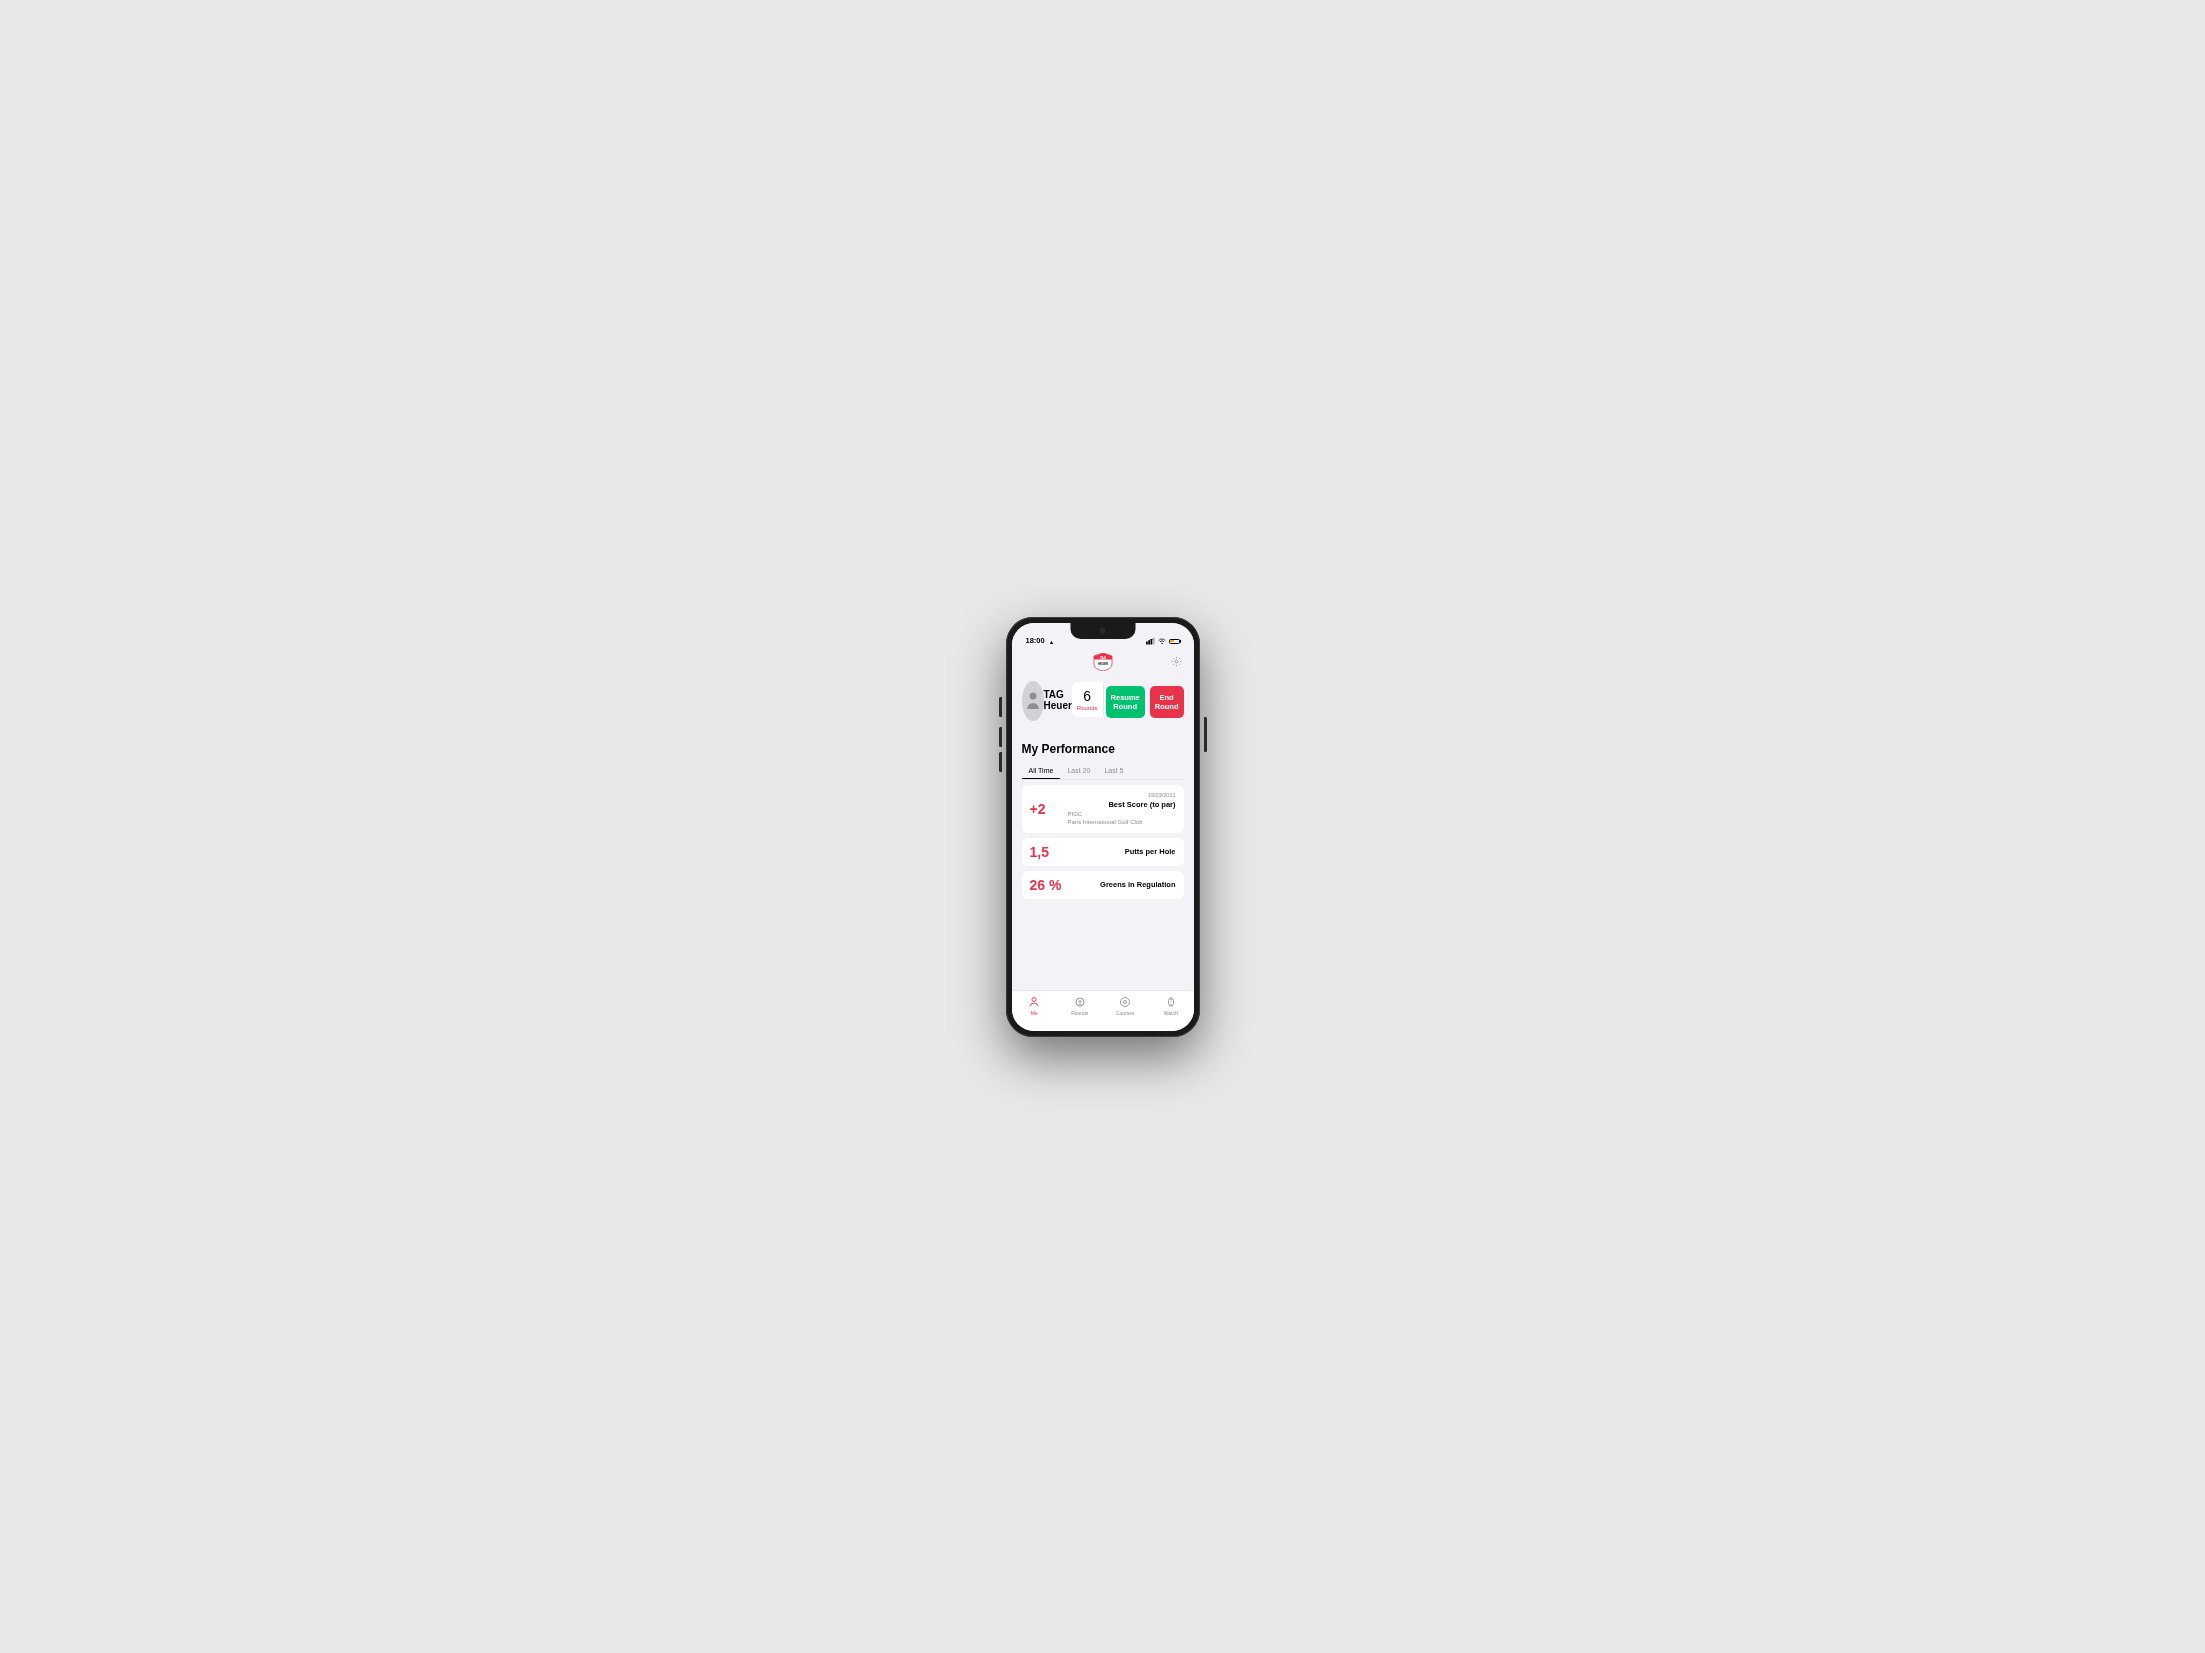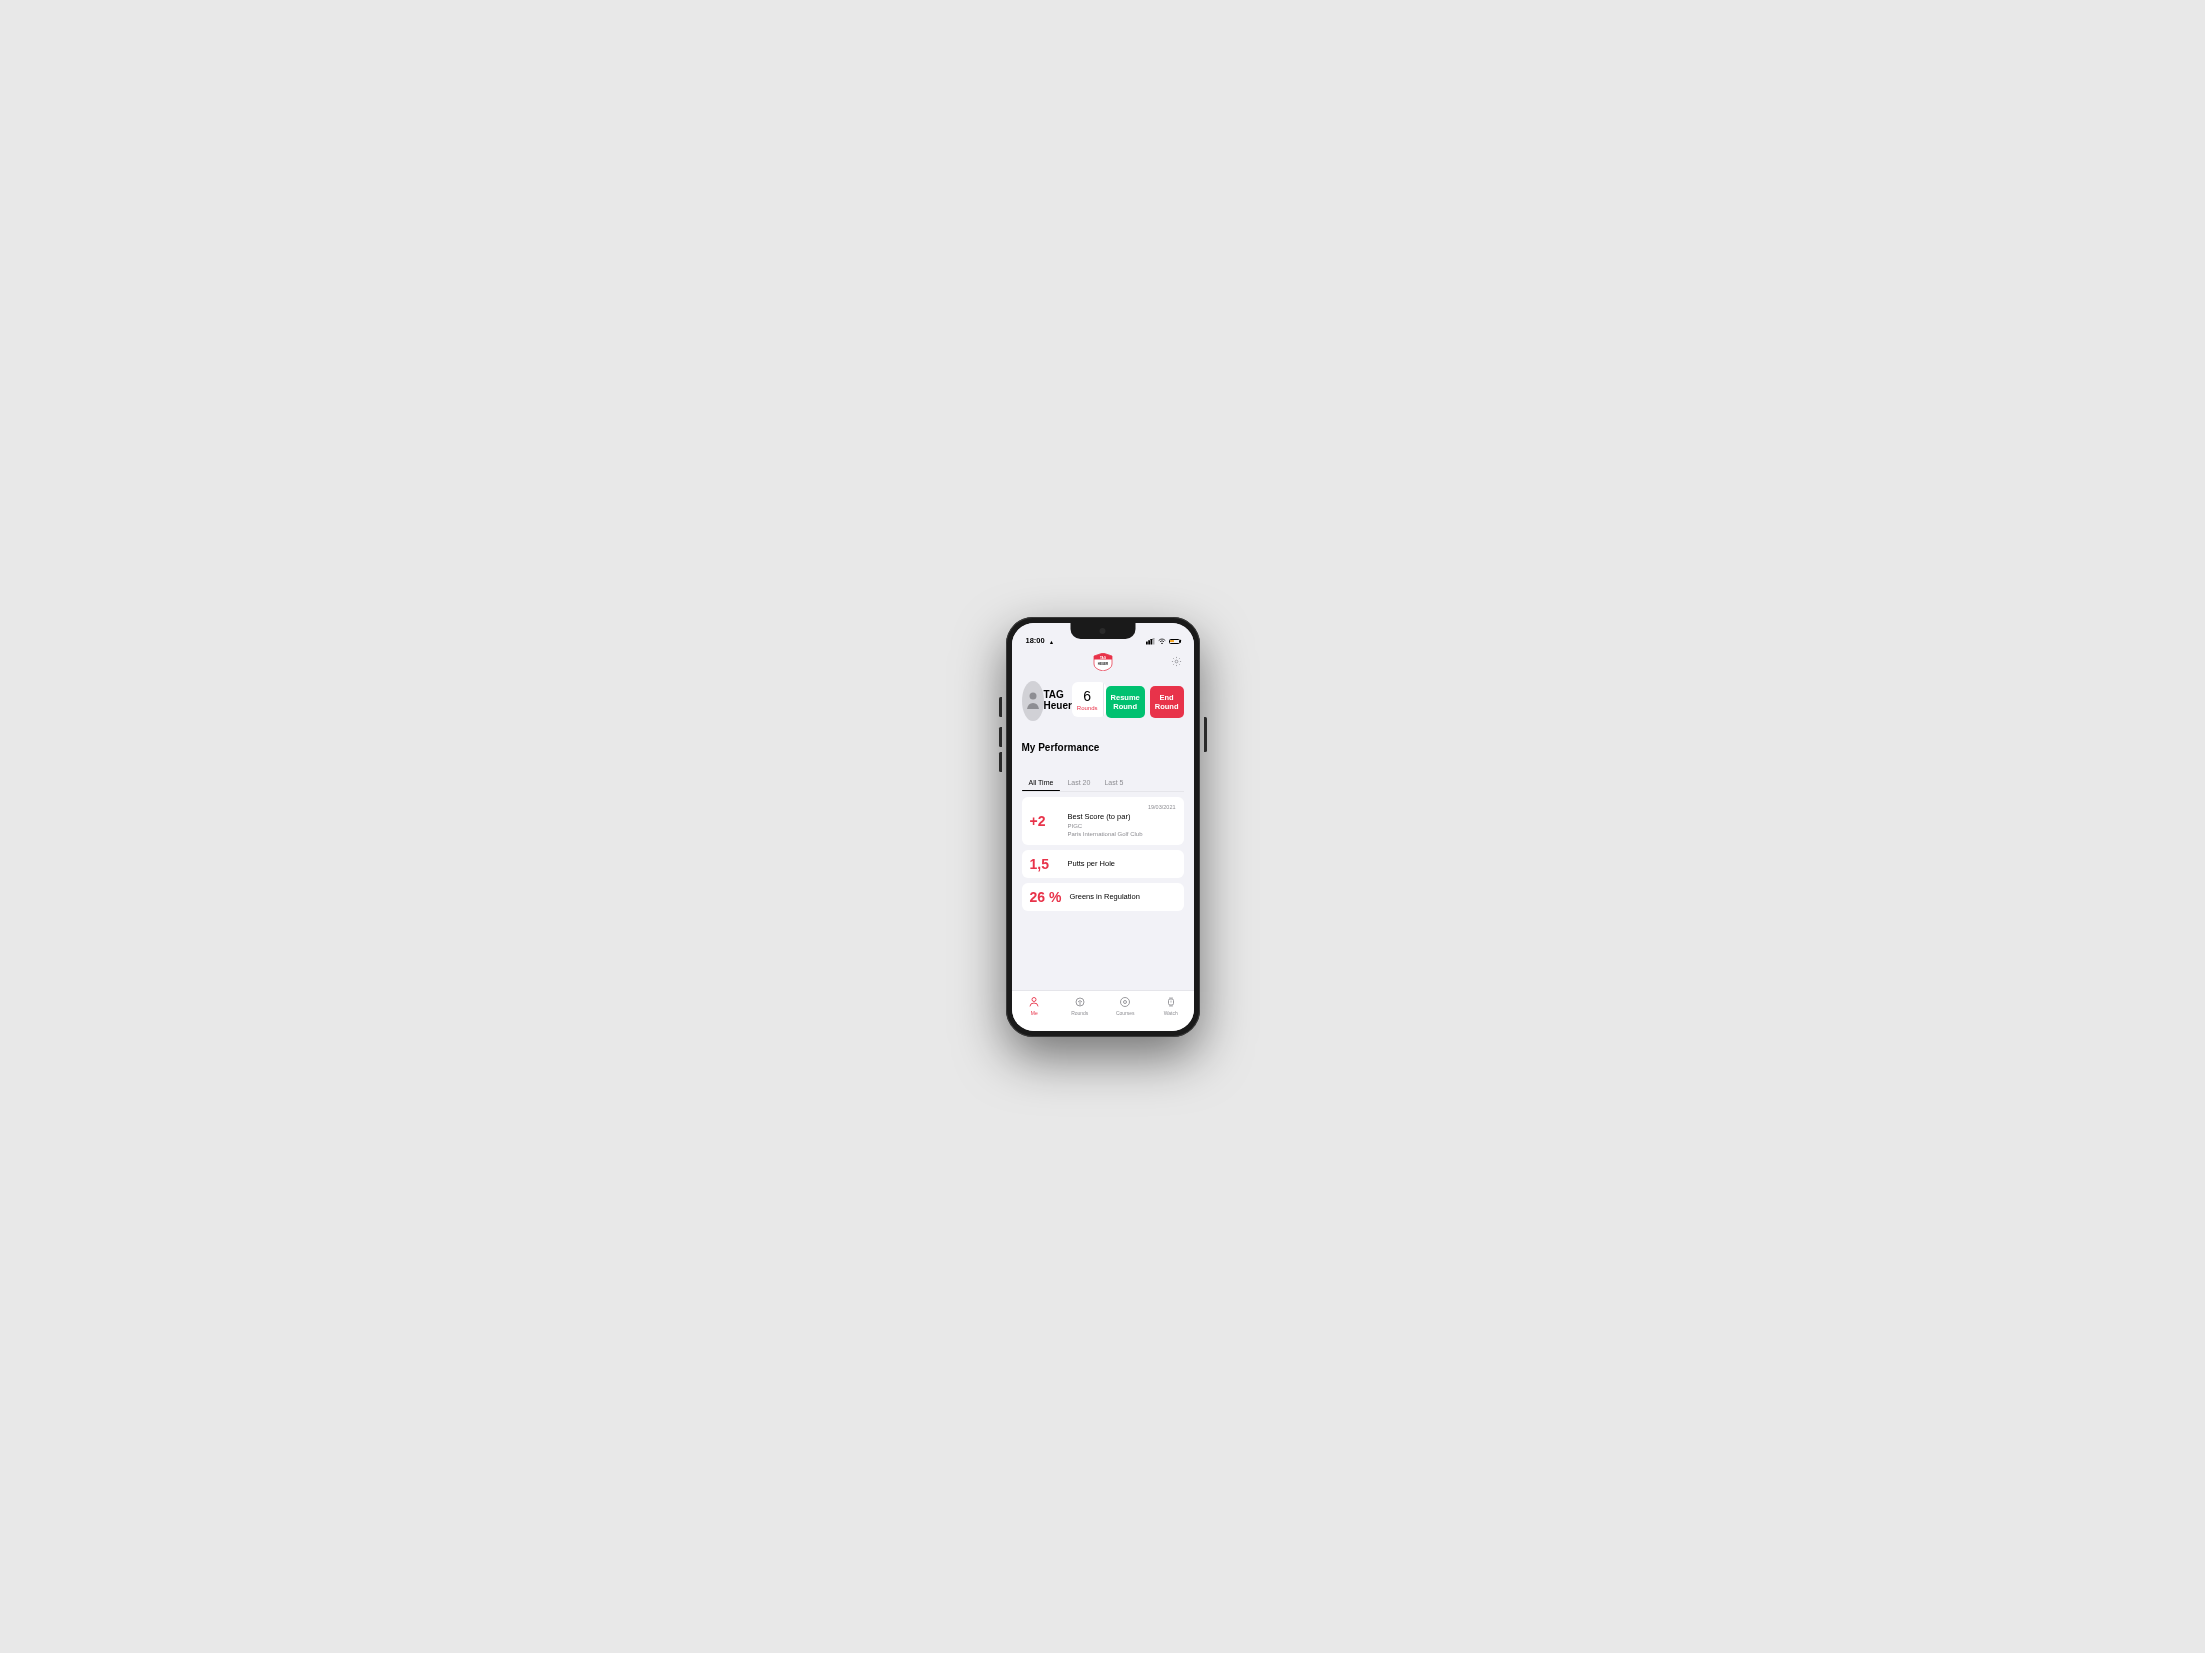--- a/index.html
+++ b/index.html
@@ -209,24 +209,24 @@
       font-size: 7.5px;
       font-weight: 600;
       cursor: pointer;
     }
     
     .performance-section {
       background: #f2f2f7;
       padding: 8px 10px 0;
     }
     .section-title {
-      font-size: 10px;
+      font-size: 12px;
       font-weight: 700;
       color: #000;
-      margin-bottom: 22px;
+      margin-bottom: 7px;
     }
     
     .tabs-row {
       display: flex;
       border-bottom: 0.5px solid #e5e5ea;
       margin-bottom: 0;
     }
     .tab-item {
       flex: 0 0 auto;
       padding: 4px 7px 5px;
@@ -272,23 +272,24 @@
       flex: 1;
     }
     .perf-date {
       font-size: 5.5px;
       color: #8e8e93;
       text-align: right;
       margin-bottom: 2px;
     }
     .perf-title {
       font-size: 7.5px;
-      font-weight: 400;
+      font-weight: 700;
       color: #000;
       margin-bottom: 1px;
+      text-align: right;
     }
     .perf-subtitle {
       font-size: 6px;
       color: #8e8e93;
       line-height: 1.4;
     }
     
     .bottom-nav {
       height: 41px;
       background: #fff;

